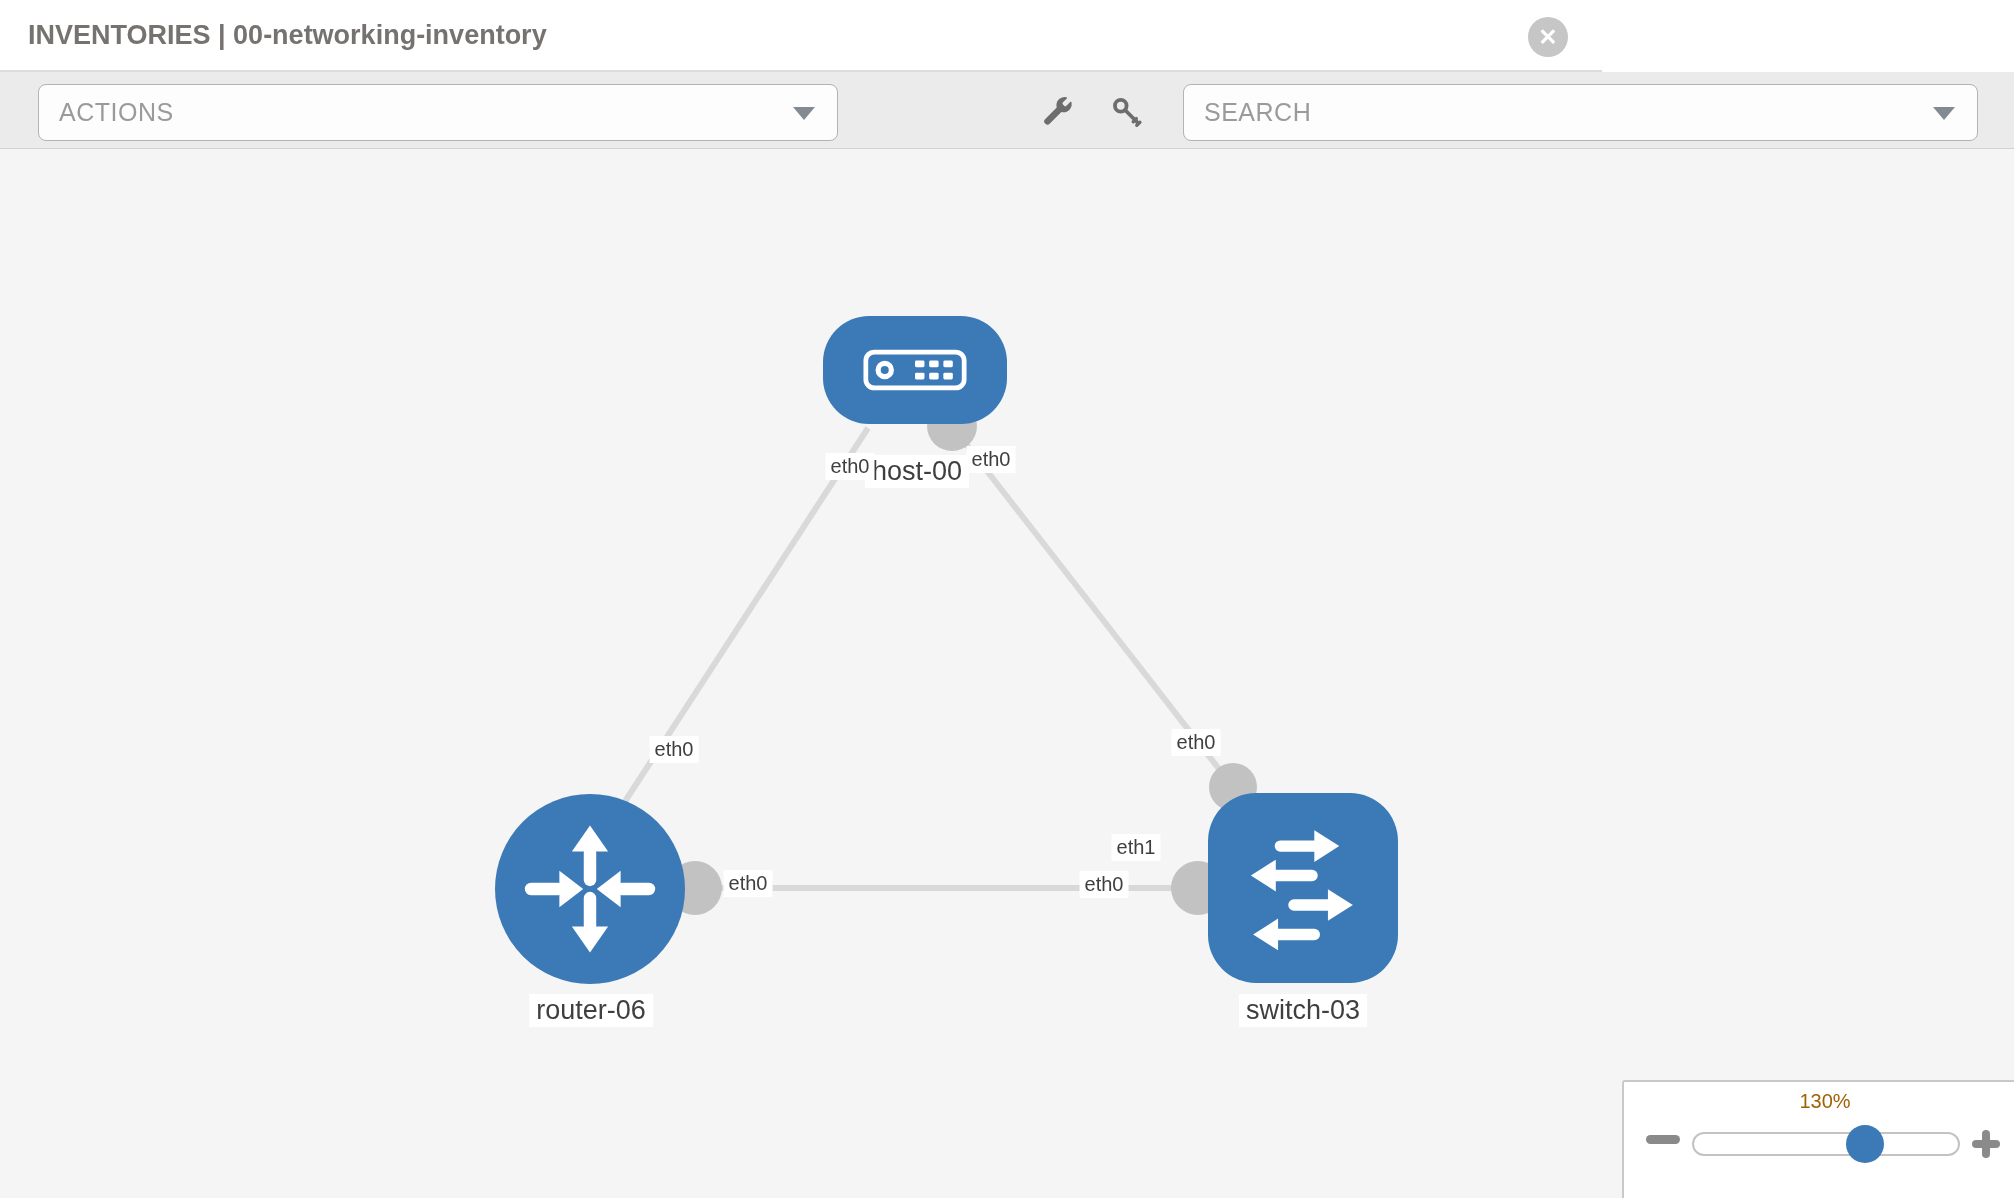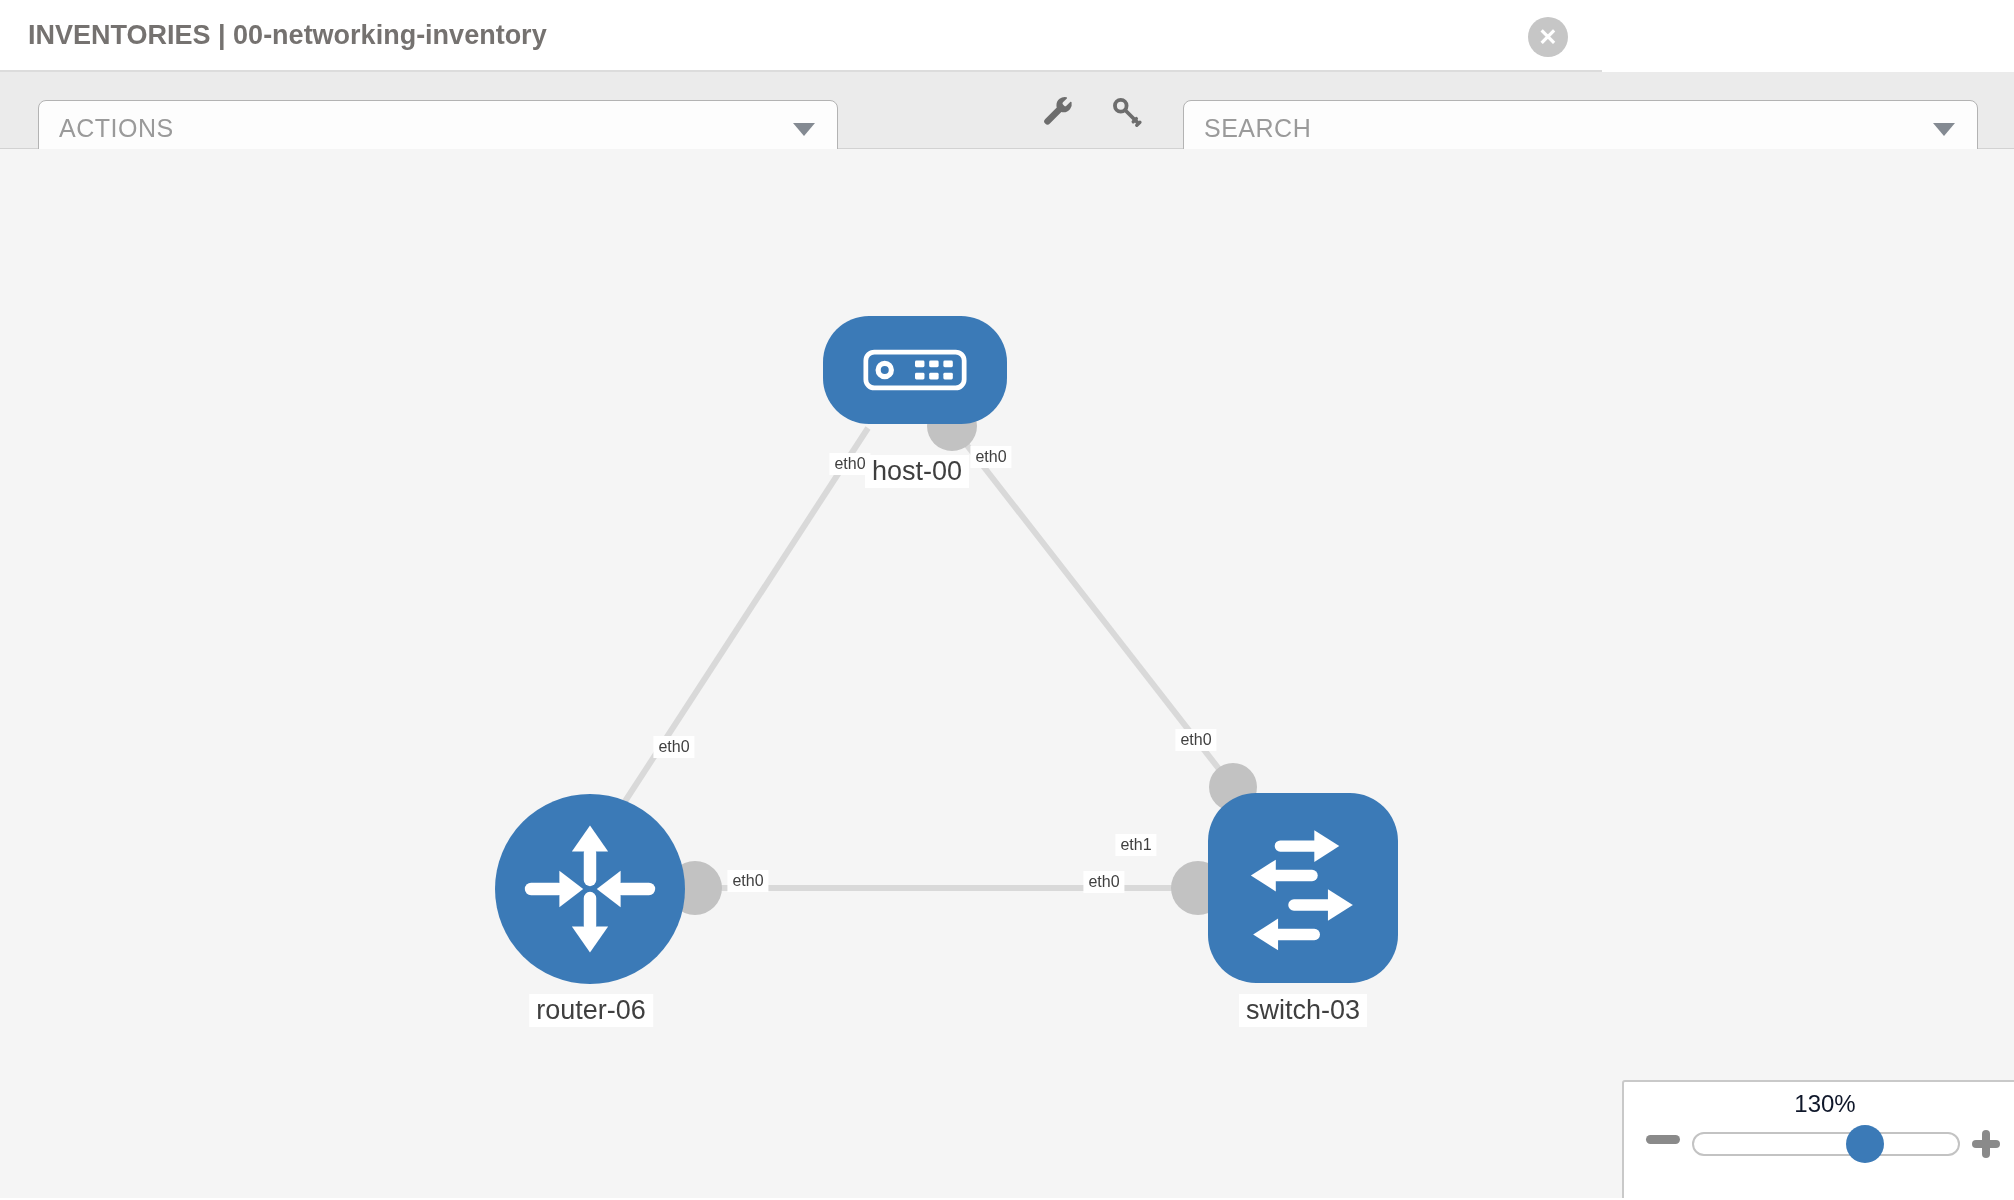--- a/index.html
+++ b/index.html
@@ -21,21 +21,21 @@
     justify-content: center; cursor: pointer;
   }
   .close-btn span { color: #fff; font-size: 23px; font-weight: bold; line-height: 1; }
 
   
   .toolbar {
     position: relative; width: 2014px; height: 77px; background: #ebebeb;
     border-bottom: 1px solid #d2d2d2;
   }
   .select-box {
-    position: absolute; top: 28px; height: 57px; background: #fdfdfd;
+    position: absolute; top: 12px; height: 57px; background: #fdfdfd;
     border: 1px solid #b3b3b3; border-radius: 8px; display: flex; align-items: center;
     cursor: pointer;
   }
   .select-box .select-label {
     font-size: 25px; color: #9a9a9a; padding-left: 20px; letter-spacing: 0.5px;
   }
   .caret {
     position: absolute; right: 22px; top: 22px; width: 0; height: 0;
     border-left: 11px solid transparent; border-right: 11px solid transparent;
     border-top: 13px solid #848a92;
@@ -55,41 +55,41 @@
   .node { position: absolute; background: #3b7ab7; display: flex; align-items: center; justify-content: center; cursor: pointer; }
   .node-host   { left: 823px;  top: 167px; width: 184px; height: 108px; border-radius: 46px; }
   .node-router { left: 495px;  top: 645px; width: 190px; height: 190px; border-radius: 50%; }
   .node-switch { left: 1208px; top: 644px; width: 190px; height: 190px; border-radius: 48px; }
 
   .chip {
     position: absolute; transform: translateX(-50%); background: #ffffff;
     color: #3f3f3f; white-space: nowrap; line-height: 1.15;
   }
   .chip-node { font-size: 27px; padding: 1px 7px; }
-  .chip-if   { font-size: 16px; padding: 2px 5px; }
+  .chip-if   { font-size: 20px; padding: 2px 5px; }
 
   .lbl-host     { left: 917px;  top: 306px; }
   .lbl-router   { left: 591px;  top: 845px; }
   .lbl-switch   { left: 1303px; top: 845px; }
   .if-host-l    { left: 850px;  top: 304px; }
   .if-host-r    { left: 991px;  top: 297px; }
   .if-router-up { left: 674px;  top: 587px; }
   .if-switch-up { left: 1196px; top: 580px; }
   .if-router-r  { left: 748px;  top: 721px; }
   .if-overlap-back  { left: 1104px; top: 722px; z-index: 3; }
   .if-overlap-front { left: 1136px; top: 685px; z-index: 4; }
 
   
   .zoom-panel {
     position: absolute; left: 1622px; top: 931px; width: 430px; height: 170px;
     background: #fff; border: 2px solid #c9c9c9; border-radius: 3px;
   }
   .zoom-pct {
     position: absolute; left: 201px; top: 8px; transform: translateX(-50%);
-    font-size: 24px; color: #0f172a;
+    font-size: 20px; color: #a16207;
   }
   .zoom-minus {
     position: absolute; left: 22px; top: 53px; width: 34px; height: 9px;
     border-radius: 5px; background: #8a8a8a; cursor: pointer;
   }
   .zoom-track {
     position: absolute; left: 68px; top: 50px; width: 268px; height: 24px;
     background: #fff; border: 2px solid #c3c3c3; border-radius: 13px; cursor: pointer;
   }
   .zoom-thumb {

